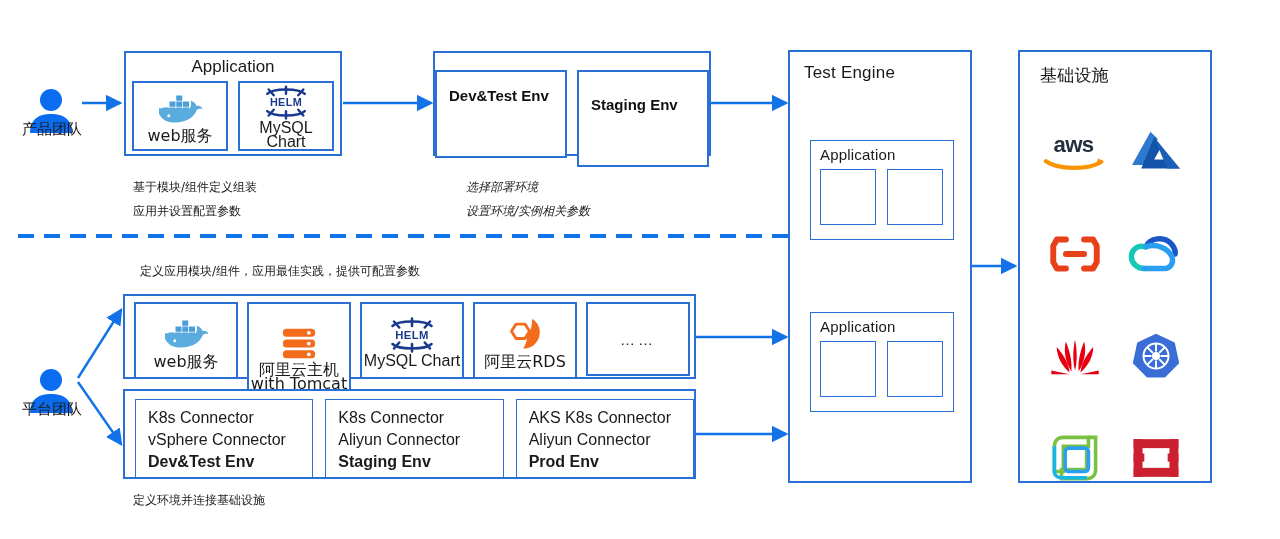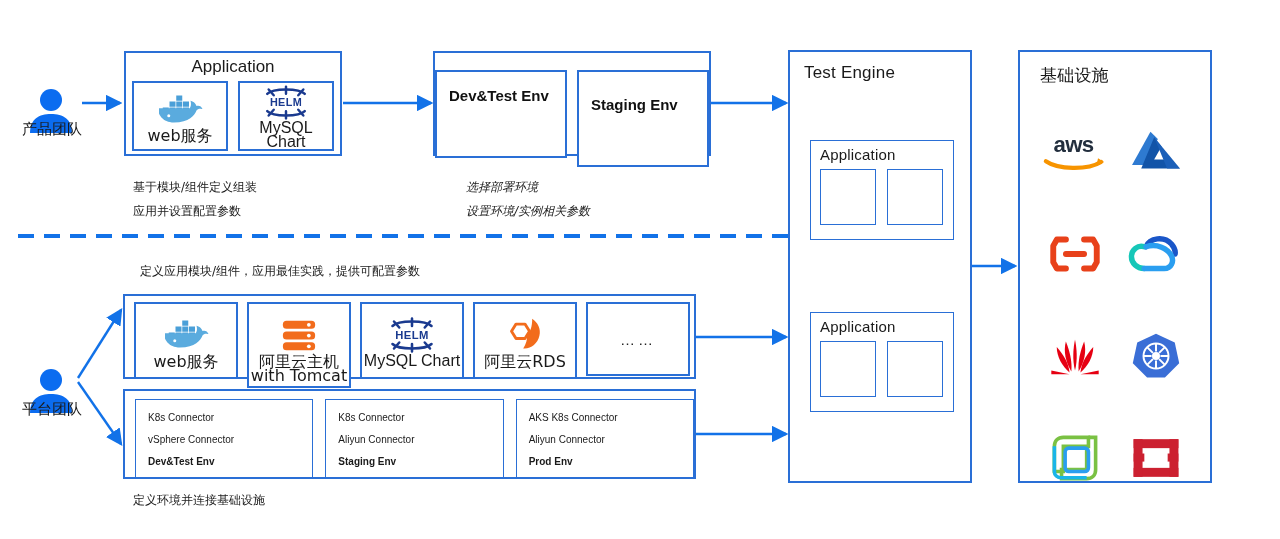--- a/index.html
+++ b/index.html
@@ -61,21 +61,21 @@
     color: #111111;
     line-height: 19px;
   }
   .caption {
     font-size: 12px;
     color: #1a1a1a;
     line-height: 24px;
     white-space: pre-line;
   }
   .conn-line {
-    font-size: 10px;
+    font-size: 16px;
     color: #1a1a1a;
     line-height: 22px;
     white-space: nowrap;
   }
   .conn-line.strong { font-weight: bold; }
   .actor-label {
     font-size: 15px;
     color: #1a1a1a;
     text-align: center;
     white-space: nowrap;
@@ -215,21 +215,21 @@
               <rect x="36" y="14" width="8" height="7"></rect>
             <rect x="27" y="6" width="8" height="7"></rect>
               <rect x="9" y="22" width="8" height="7"></rect>
           </g>
           <path d="M4,30 C4,30 8,42 24,42 C44,42 52,32 54,26 C56,22 62,24 62,24 C62,24 60,18 54,20 C52,14 46,13 46,13 C46,13 48,19 45,23 L4,23 Z" fill="#5aabde"></path>
           <circle cx="17" cy="33" r="2" fill="#ffffff"></circle>
         </svg>
         <div class="tile-label cn" style="margin-top:3px;">web服务</div>
       </div>
 
-      <div class="ibox col-flex" style="width:100px; height:70px; padding-top:12px;">
+      <div class="ibox col-flex" style="width:100px; height:70px; padding-top:20px;">
         <svg class="icon-svg" width="36" height="34" viewBox="0 0 40 38">
           <g fill="#f26c1c">
             <rect x="2" y="2" width="36" height="9" rx="4"></rect>
             <rect x="2" y="14" width="36" height="9" rx="4"></rect>
             <rect x="2" y="26" width="36" height="9" rx="4"></rect>
           </g>
           <circle cx="31" cy="6.5" r="2.1" fill="#ffffff"></circle>
           <circle cx="31" cy="18.5" r="2.1" fill="#ffffff"></circle>
           <circle cx="31" cy="30.5" r="2.1" fill="#ffffff"></circle>
         </svg>

